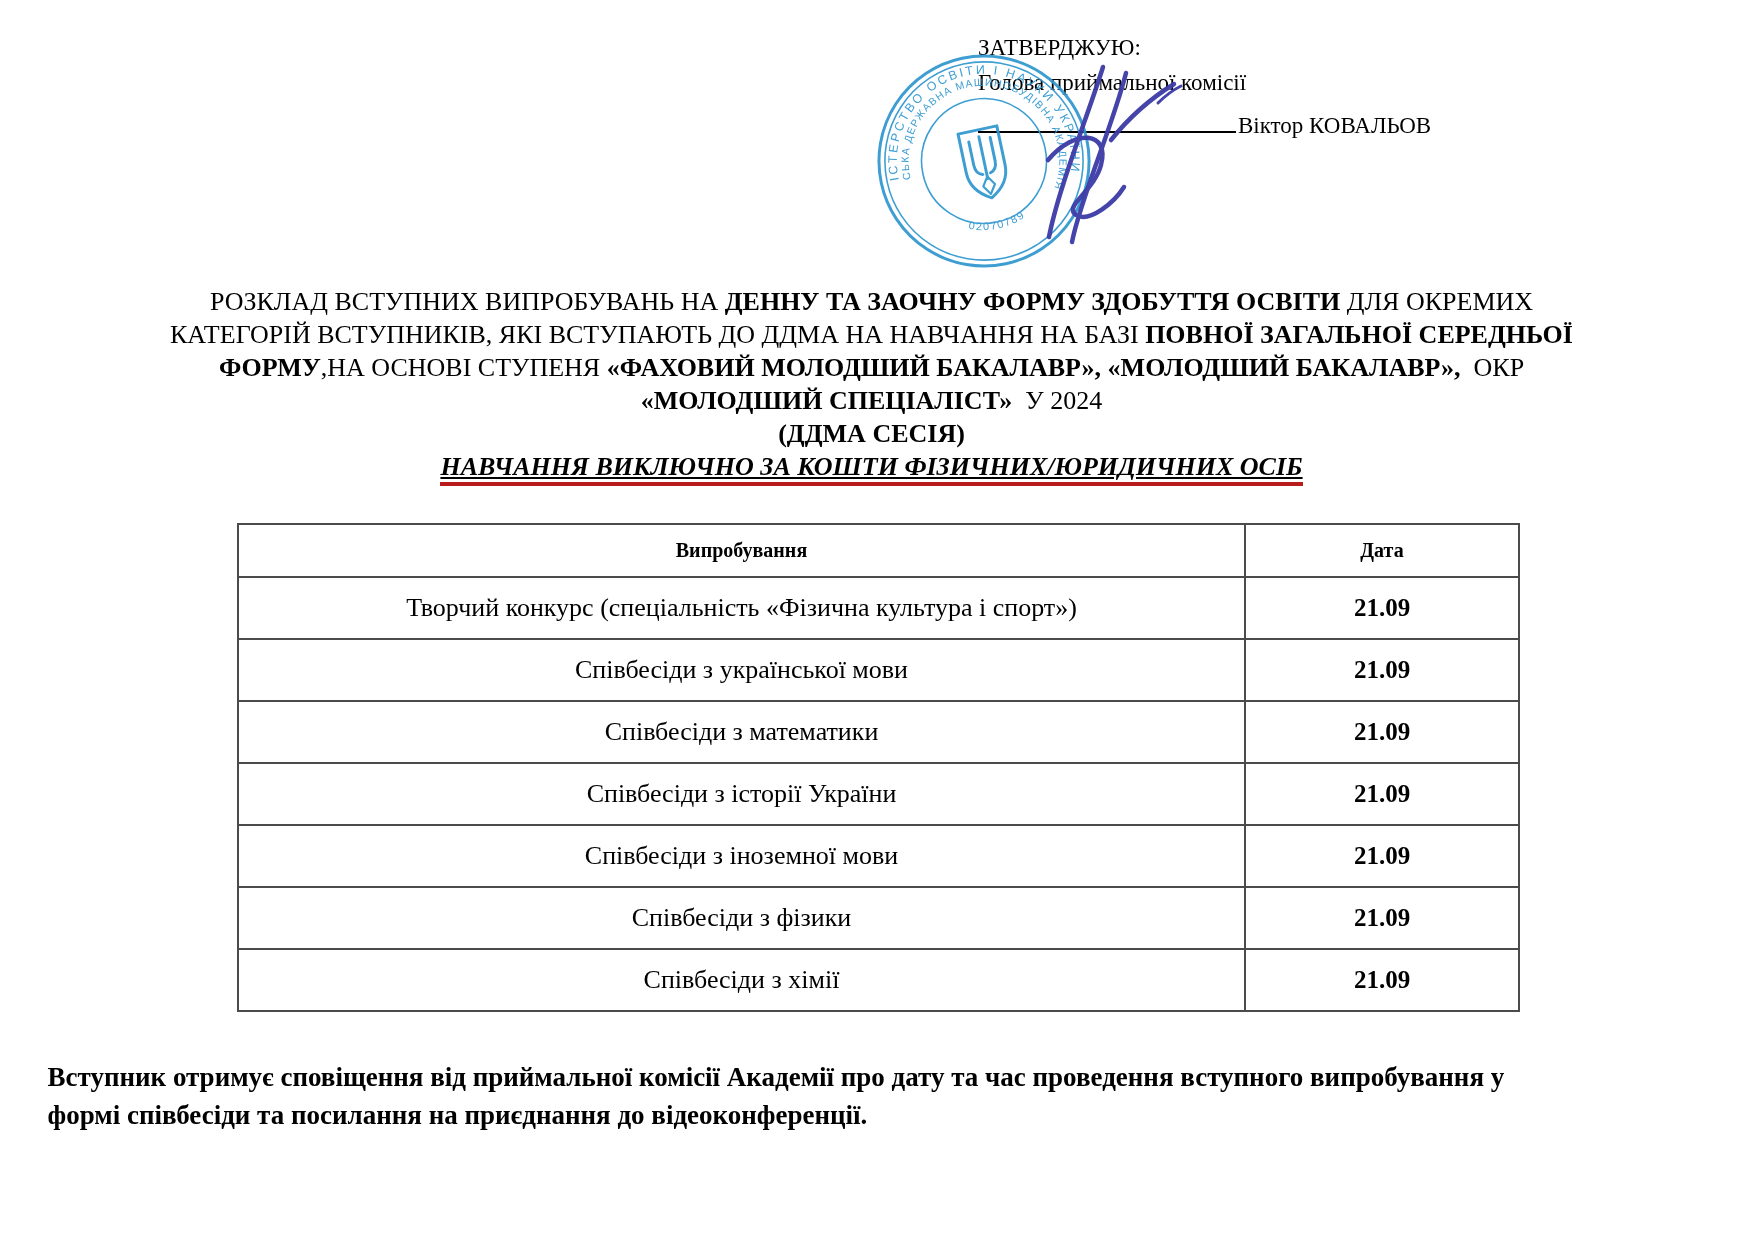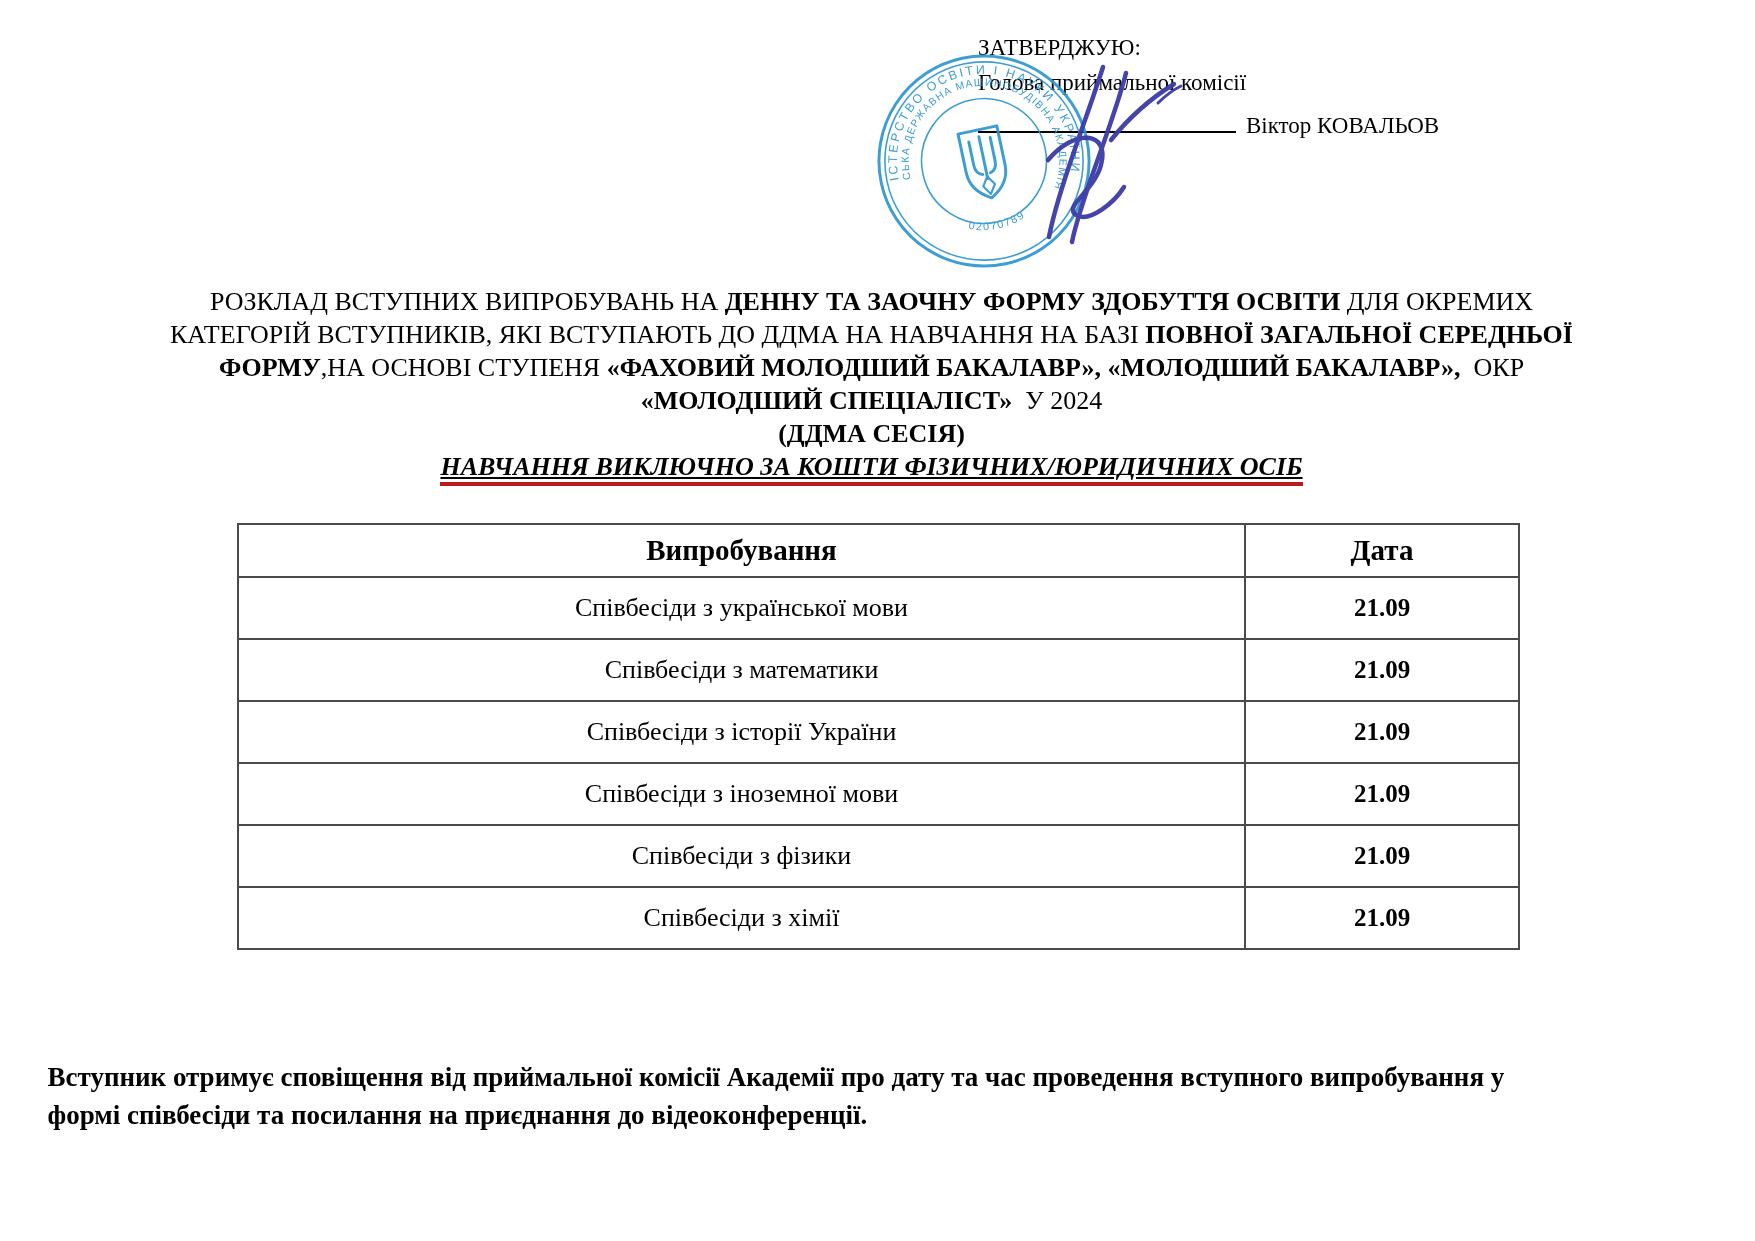--- a/index.html
+++ b/index.html
@@ -16,21 +16,21 @@
   
   .approval {
     position:absolute; left:978px; top:30px;
     font-size:23px; line-height:35px; white-space:nowrap;
   }
   .sig-row { margin-top:6px; }
   .sig-line {
     display:inline-block; width:258px; height:27px;
     border-bottom:2px solid #000;
   }
-  .signer { margin-left:10px; }
+  .signer { margin-left:2px; }
 
   
   .stamp {
     position:absolute; left:875px; top:52px;
     width:218px; height:218px;
     opacity:0.92;
     transform:rotate(-12deg);
   }
   .signature {
     position:absolute; left:1000px; top:45px;
@@ -55,21 +55,21 @@
   table.schedule {
     position:absolute; left:237px; top:523px;
     width:1281px; border-collapse:collapse;
     table-layout:fixed;
   }
   table.schedule th, table.schedule td {
     border:2px solid #4b4b4b;
     text-align:center; vertical-align:middle;
     background:#fff;
   }
-  table.schedule th { height:53px; font-size:29px; font-weight:bold; }
+  table.schedule th { height:53px; font-size:20px; font-weight:bold; }
   table.schedule td { height:62px; font-size:26px; }
   table.schedule td.date { font-weight:bold; font-size:25px; }
 
   
   .footer-note {
     position:absolute; left:50%; top:1058px; transform:translateX(-50%);
     width:1660px; 
     font-size:27px; font-weight:bold; line-height:38px;
   }
 </style>
@@ -141,20 +141,24 @@
         <col style="width:274px">
       </colgroup>
     <thead>
       <tr>
         <th>Випробування</th>
         <th>Дата</th>
       </tr>
     </thead>
     <tbody>
         <tr>
+          <td>Творчий конкурс (спеціальність «Фізична культура і спорт»)</td>
+          <td class="date">21.09</td>
+        </tr>
+        <tr>
           <td>Співбесіди з української мови</td>
           <td class="date">21.09</td>
         </tr>
         <tr>
           <td>Співбесіди з математики</td>
           <td class="date">21.09</td>
         </tr>
         <tr>
           <td>Співбесіди з історії України</td>
           <td class="date">21.09</td>

